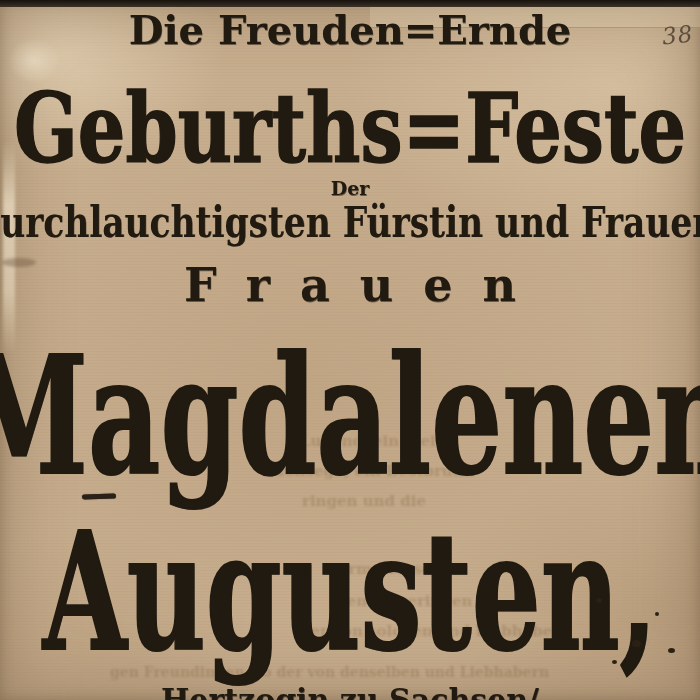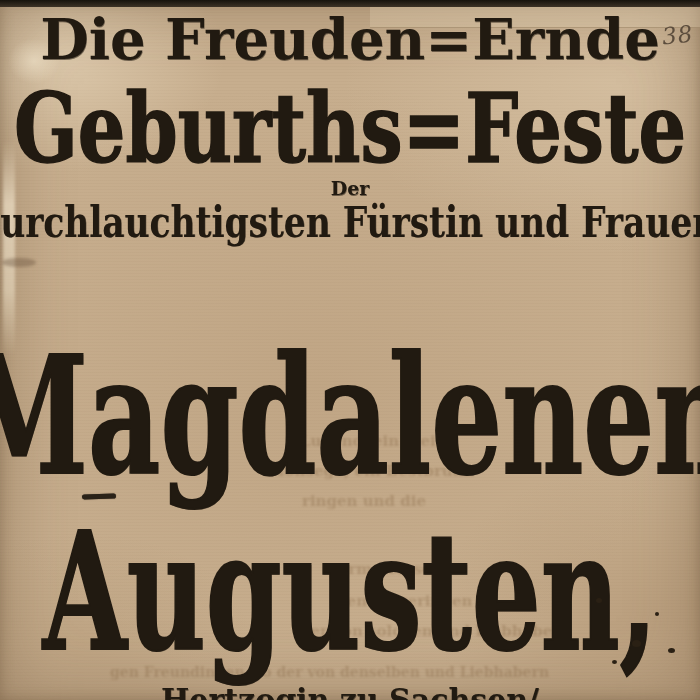--- a/index.html
+++ b/index.html
@@ -82,29 +82,30 @@
   <div class="handwritten">38</div>
 
   <div class="bleed" style="left:300px; top:432px;">Lugano, ein kleine</div>
   <div class="bleed" style="left:268px; top:462px;">Monsego, ein Bestbrunn</div>
   <div class="bleed" style="left:302px; top:492px;">ringen und die</div>
   <div class="bleed" style="left:330px; top:560px;">verm den solche</div>
   <div class="bleed" style="left:330px; top:592px;">hlen zu geringen</div>
   <div class="bleed" style="left:300px; top:622px;">der von solchen und Liebhabern</div>
   <div class="bleed" style="left:110px; top:664px; font-size:14px;">gen Freundinnen, so der von denselben und Liebhabern</div>
 
-  <div class="line ink" style="top:6px;  font-size:56px; transform:translateX(-50%);">Die Freuden=Ernde</div>
+  <div class="line ink" style="top:6px;  font-size:40px; transform:translateX(-50%);">Die Freuden=Ernde</div>
 
 
   <div class="line ink" style="top:72px; font-size:88px; -webkit-text-stroke:1.4px #211a11; transform:translateX(-50%) scale(0.85,1.08);">Geburths=Feste</div>
 
   <div class="line ink" style="top:177px; font-size:19px; transform:translateX(-50%);">Der</div>
 
   <div class="line ink" style="top:197px; font-size:40px; transform:translateX(-50%) scale(0.86,1.05);">Durchlauchtigsten Fürstin und Frauen/</div>
 
+  <div class="line ink" style="top:258px; font-size:46px; letter-spacing:30px; padding-left:30px; transform:translateX(-50%);">Frauen</div>
 
   <div class="line ink" style="top:320px; font-size:155px; -webkit-text-stroke:2px #211a11; transform:translateX(-50%) scale(0.72,1.05);">Magdalenen</div>
 
   <div class="line ink" style="top:496px; font-size:155px; -webkit-text-stroke:2px #211a11; transform:translateX(-50%) scale(0.70,1.05);">Augusten,</div>
 
   <div class="line ink" style="top:682px; font-size:30px; transform:translateX(-50%);">Hertzogin zu Sachsen/</div>
 
   <div class="ink-dash"></div>
   <div class="speck s1"></div>
   <div class="speck s2"></div>

